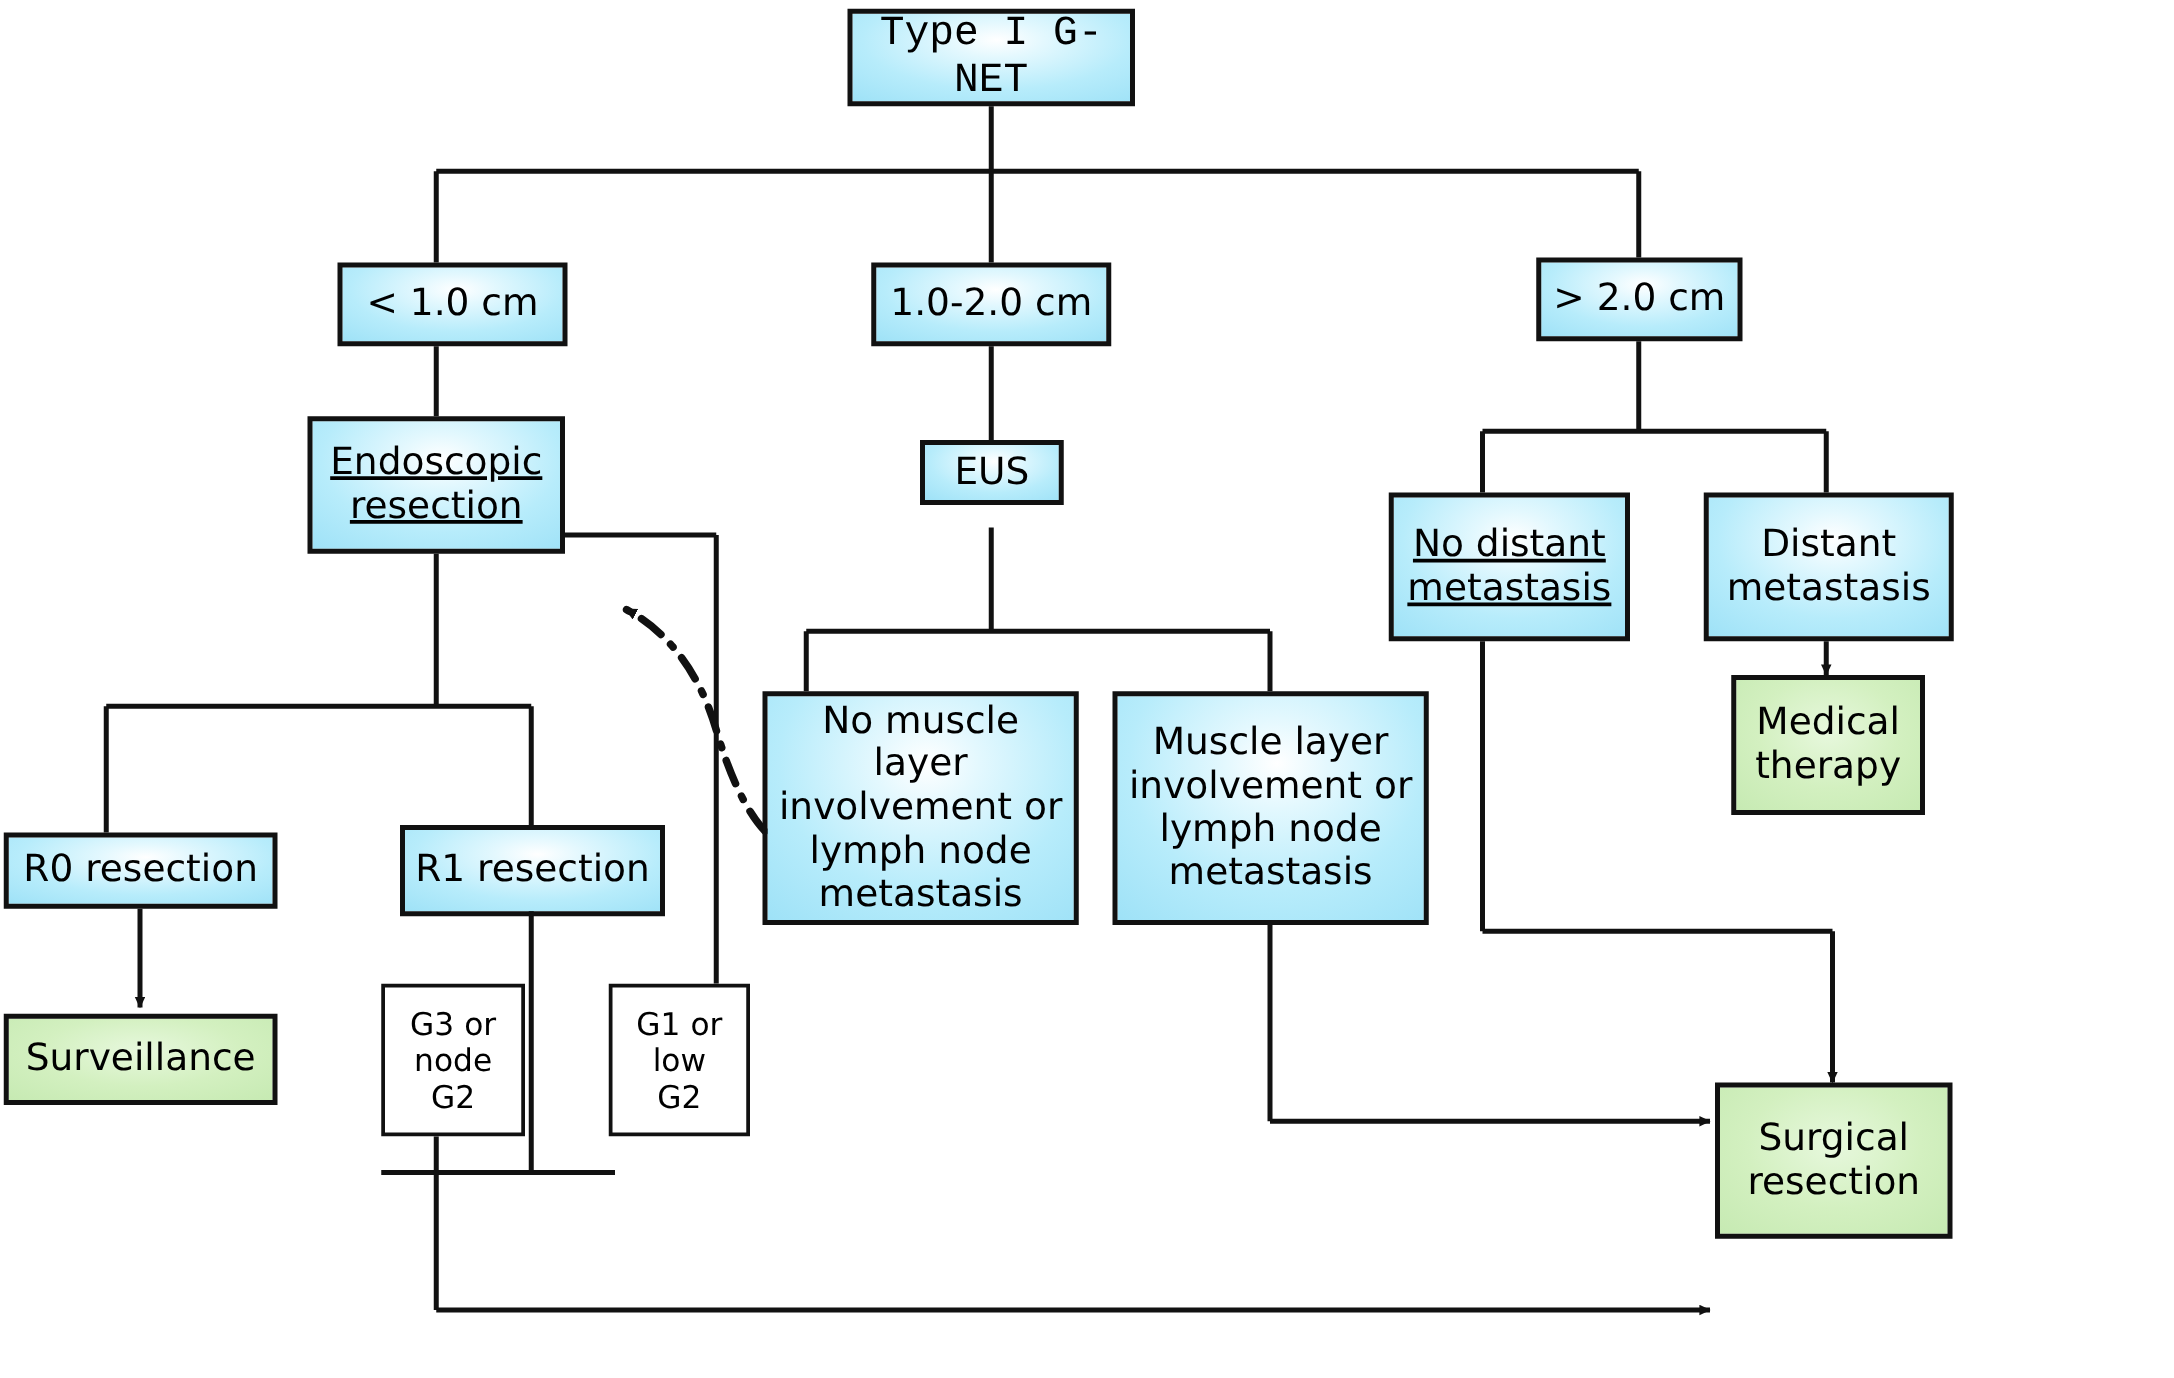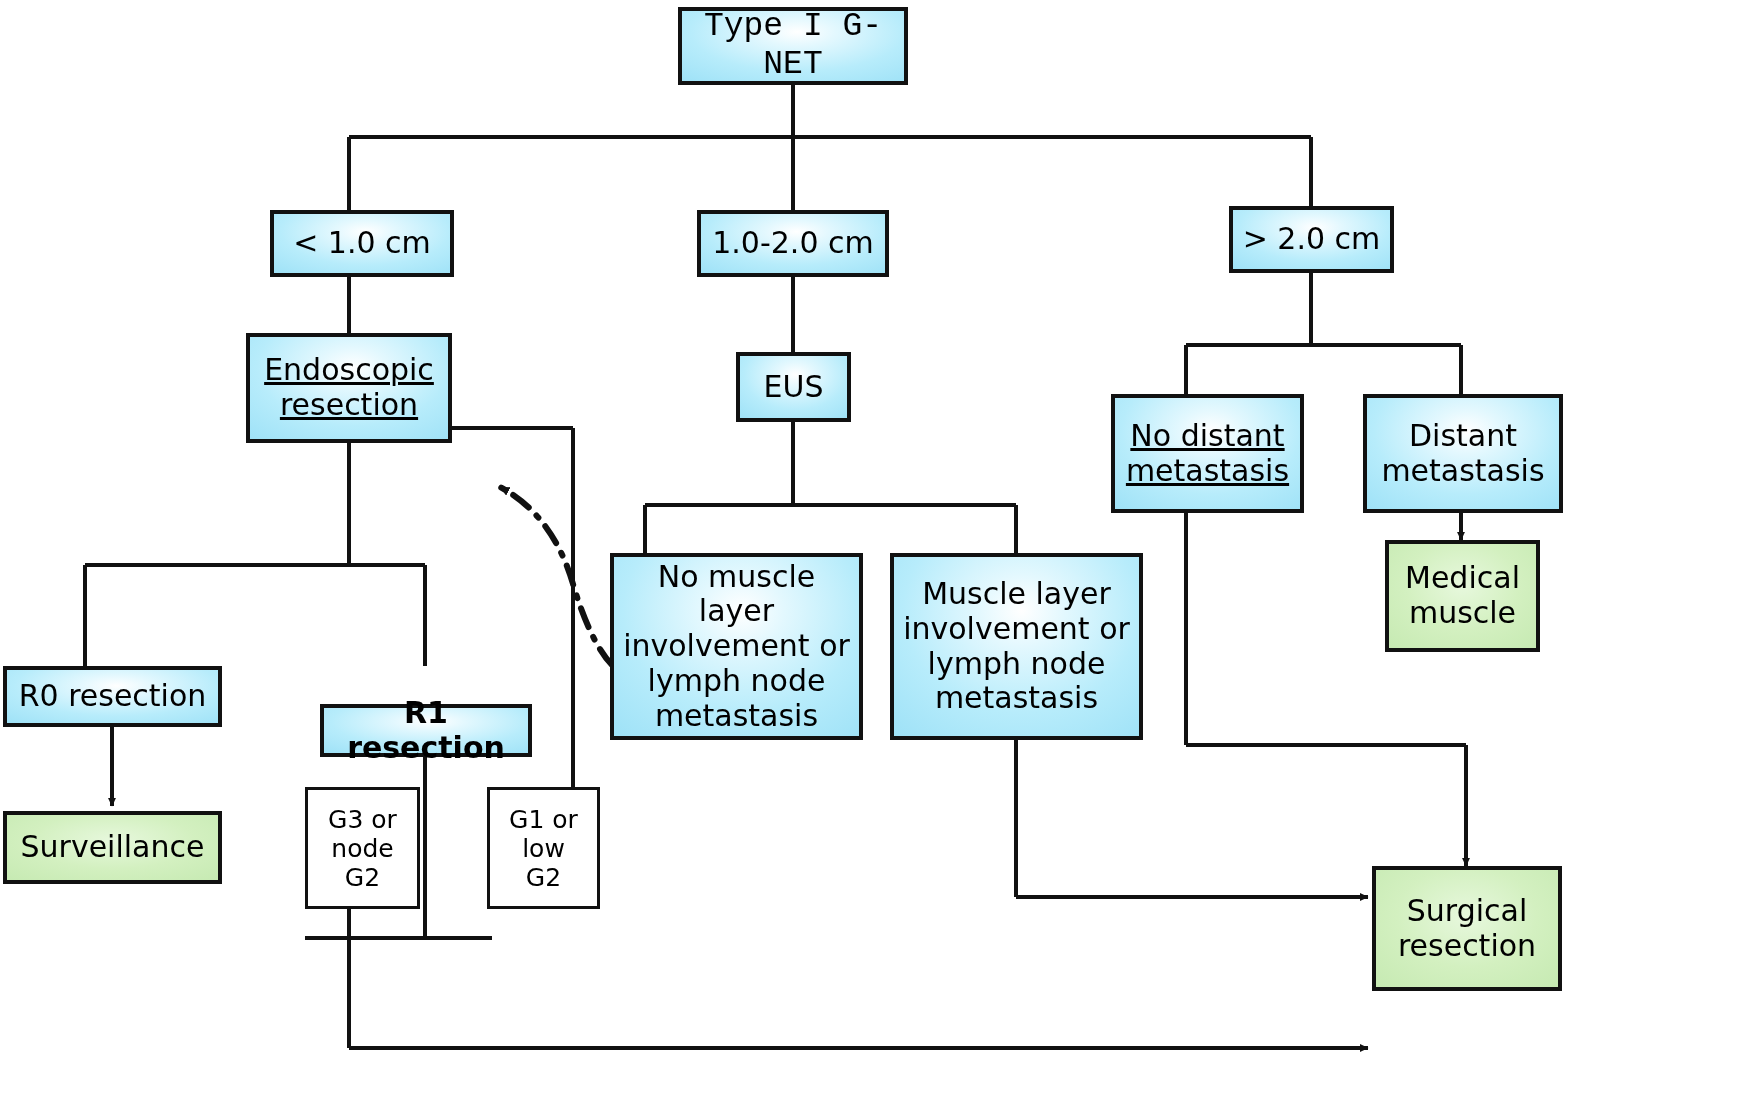--- a/index.html
+++ b/index.html
@@ -117,44 +117,44 @@
 
   <div class="node blue" style="left:270px; top:210px; width:184px; height:67px; font-size:30px;">&lt; 1.0 cm</div>
 
   <div class="node blue" style="left:697px; top:210px; width:192px; height:67px; font-size:30px;">1.0-2.0 cm</div>
 
   <div class="node blue" style="left:1229px; top:206px; width:165px; height:67px; font-size:30px;">&gt; 2.0 cm</div>
 
   <div class="node blue" style="left:246px; top:333px; width:206px; height:110px; font-size:30px;text-decoration:underline;">Endoscopic
 resection</div>
 
-  <div class="node blue" style="left:736px; top:352px; width:115px; height:70px; font-size:30px;">EUS</div>
+  <div class="node blue" style="left:736px; top:352px; width:115px; height:52px; font-size:30px;">EUS</div>
 
   <div class="node blue" style="left:1111px; top:394px; width:193px; height:119px; font-size:30px;text-decoration:underline;">No distant
 metastasis</div>
 
   <div class="node blue" style="left:1363px; top:394px; width:200px; height:119px; font-size:30px;">Distant
 metastasis</div>
 
   <div class="node green" style="left:1385px; top:540px; width:155px; height:112px; font-size:30px;">Medical
-muscle</div>
+therapy</div>
 
   <div class="node blue" style="left:610px; top:553px; width:253px; height:187px; font-size:30px;">No muscle layer
 involvement or
 lymph node
 metastasis</div>
 
   <div class="node blue" style="left:890px; top:553px; width:253px; height:187px; font-size:30px;">Muscle layer
 involvement or
 lymph node
 metastasis</div>
 
   <div class="node blue" style="left:3px; top:666px; width:219px; height:61px; font-size:30px;">R0 resection</div>
 
-  <div class="node blue" style="left:320px; top:704px; width:212px; height:53px; font-size:30px;font-weight:bold;">R1 resection</div>
+  <div class="node blue" style="left:320px; top:660px; width:212px; height:73px; font-size:30px;">R1 resection</div>
 
   <div class="node green" style="left:3px; top:811px; width:219px; height:73px; font-size:30px;">Surveillance</div>
 
   <div class="node white" style="left:305px; top:787px; width:115px; height:122px; font-size:25px;">G3 or
 node
 G2</div>
 
   <div class="node white" style="left:487px; top:787px; width:113px; height:122px; font-size:25px;">G1 or
 low
 G2</div>

